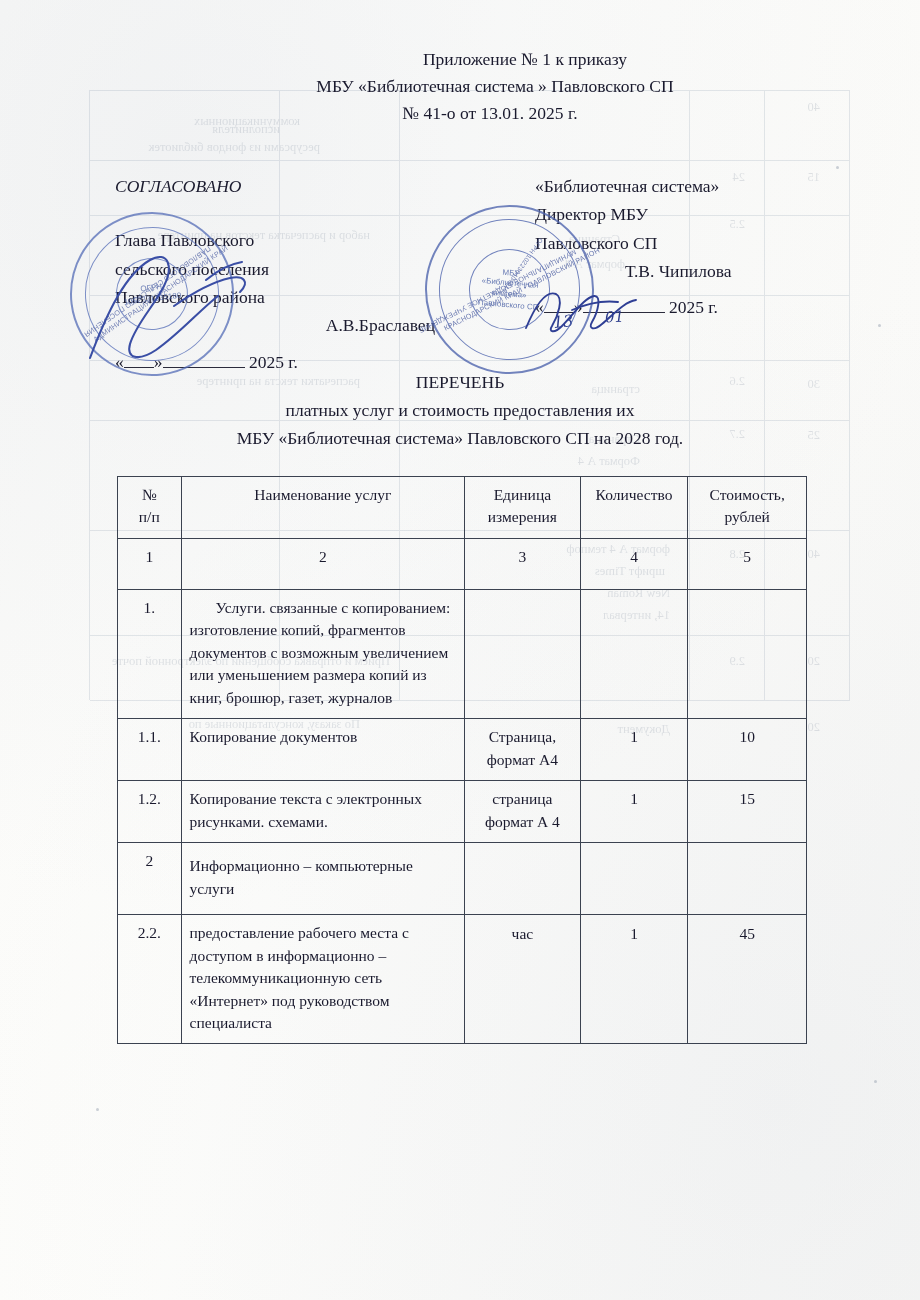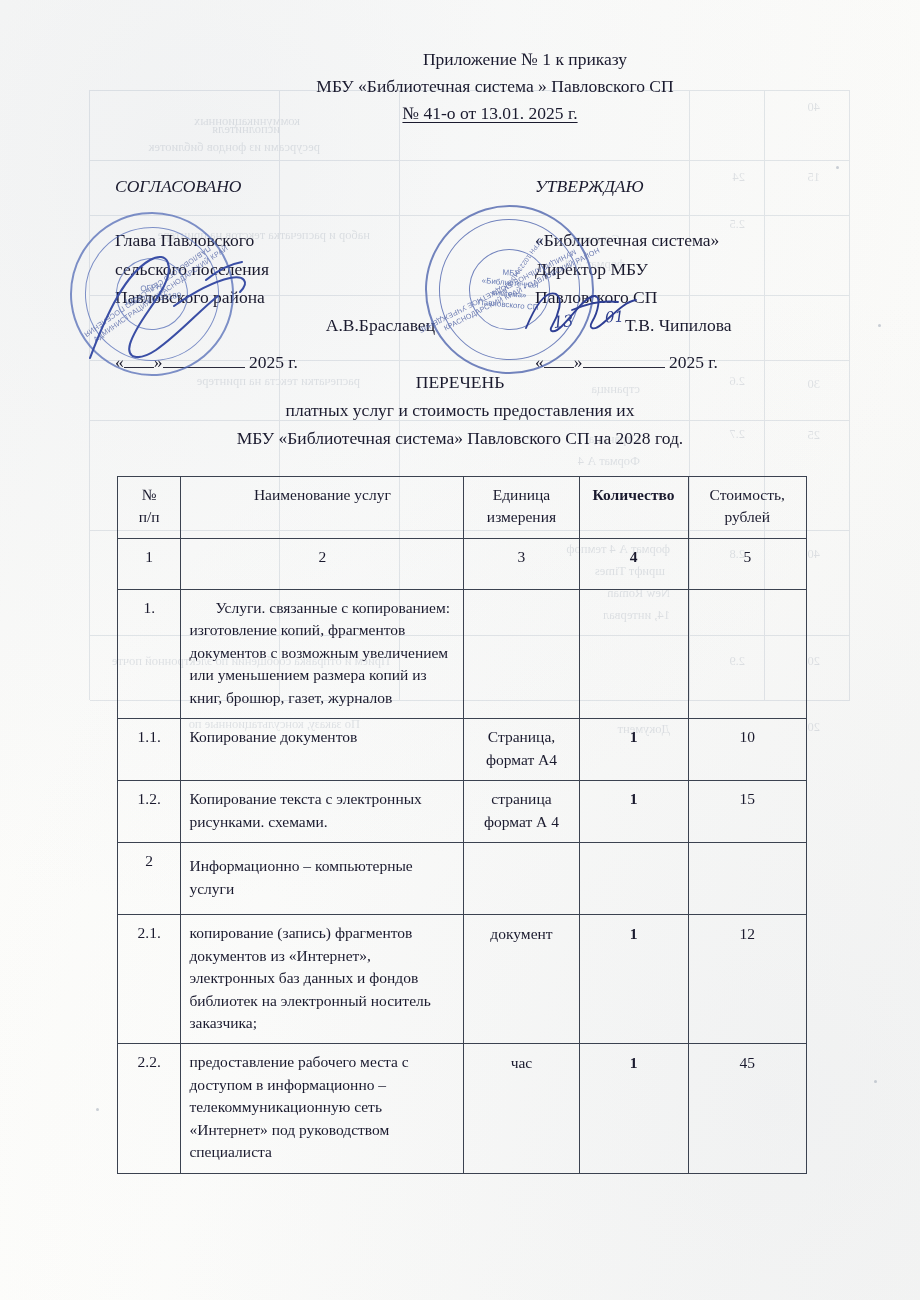--- a/index.html
+++ b/index.html
@@ -54,21 +54,21 @@
     position: absolute;
     top: 46px;
     left: 0;
     width: 920px;
     text-align: center;
     font-size: 17.5px;
     line-height: 1.55;
   }
   .header .l1 { margin-left: 130px; }
   .header .l2 { margin-left: 70px; }
-  .header .l3 { margin-left: 60px; text-decoration: underline; text-underline-offset: 3px; }
+  .header .l3 { margin-left: 60px; text-underline-offset: 3px; }
 
   .approve-row {
     position: absolute;
     top: 172px;
     left: 0;
     width: 920px;
     font-size: 17.5px;
     line-height: 1.62;
   }
   .col-left {
@@ -113,21 +113,21 @@
   table.price td {
     border: 1.1px solid #3b4250;
     padding: 7px 8px 9px 8px;
     vertical-align: top;
     line-height: 1.45;
   }
   td.c { text-align: center; vertical-align: middle; }
   td.num { text-align: center; width: 54px; vertical-align: middle;}
   td.name { width: 300px; font-family: Liberation Serif, serif; }
   td.unit { width: 108px; text-align: center; margin-left: 46px; }
-  td.qty { width: 95px; text-align: center; vertical-align: middle; font-weight: bold;}
+  td.qty { width: 95px; text-align: center; vertical-align: middle;}
   td.cost { width: 110px; text-align: center; vertical-align: middle;}
   .hdr td { text-align: center; vertical-align: middle; padding: 10px 6px; }
   .rownums td { text-align: center; vertical-align: middle; height: 34px;}
   .unit-two { line-height: 2.0; }
 
   
   .stamp {
     position: absolute;
     border-radius: 50%;
     pointer-events: none;
@@ -293,21 +293,20 @@
       <div>сельского поселения</div>
       <div>Павловского района</div>
       <div style="padding-left:62px;text-align:right;">А.В.Браславец</div>
       <div class="date-line">
         <span>«</span><span class="signline" style="width:30px;"></span><span>»</span><span class="signline" style="width:82px;"></span>
         <span>2025 г.</span>
       </div>
     </div>
 
     <div class="col-right">
-      <div class="ttl">УТВЕРЖДАЮ</div>
       <div>«Библиотечная система»</div>
       <div>Директор МБУ</div>
       <div>Павловского СП</div>
       <div style="padding-left:90px;">Т.В. Чипилова</div>
       <div class="date-line">
         <span>«</span><span class="signline" style="width:30px;"></span><span>»</span><span class="signline" style="width:82px;"></span>
         <span>2025 г.</span>
       </div>
     </div>
   </div>
@@ -379,27 +378,20 @@
       </tr>
 
       <tr>
         <td class="num">2</td>
         <td class="name" style="padding-top:12px; padding-bottom:14px;">Информационно – компьютерные услуги</td>
         <td class="unit"></td>
         <td class="qty"></td>
         <td class="cost"></td>
       </tr>
 
-      <tr>
-        <td class="num">2.1.</td>
-        <td class="name">копирование (запись) фрагментов документов из «Интернет», электронных баз данных и фондов библиотек на электронный носитель заказчика;</td>
-        <td class="unit" style="vertical-align:top; padding-top:8px;">документ</td>
-        <td class="qty" style="vertical-align:top; padding-top:8px;">1</td>
-        <td class="cost" style="vertical-align:top; padding-top:8px;">12</td>
-      </tr>
 
       <tr>
         <td class="num">2.2.</td>
         <td class="name">предоставление рабочего места с доступом в информационно – телекоммуникационную сеть «Интернет» под руководством специалиста</td>
         <td class="unit" style="vertical-align:top; padding-top:8px;">час</td>
         <td class="qty" style="vertical-align:top; padding-top:8px;">1</td>
         <td class="cost" style="vertical-align:top; padding-top:8px;">45</td>
       </tr>
     </tbody>
   </table>

